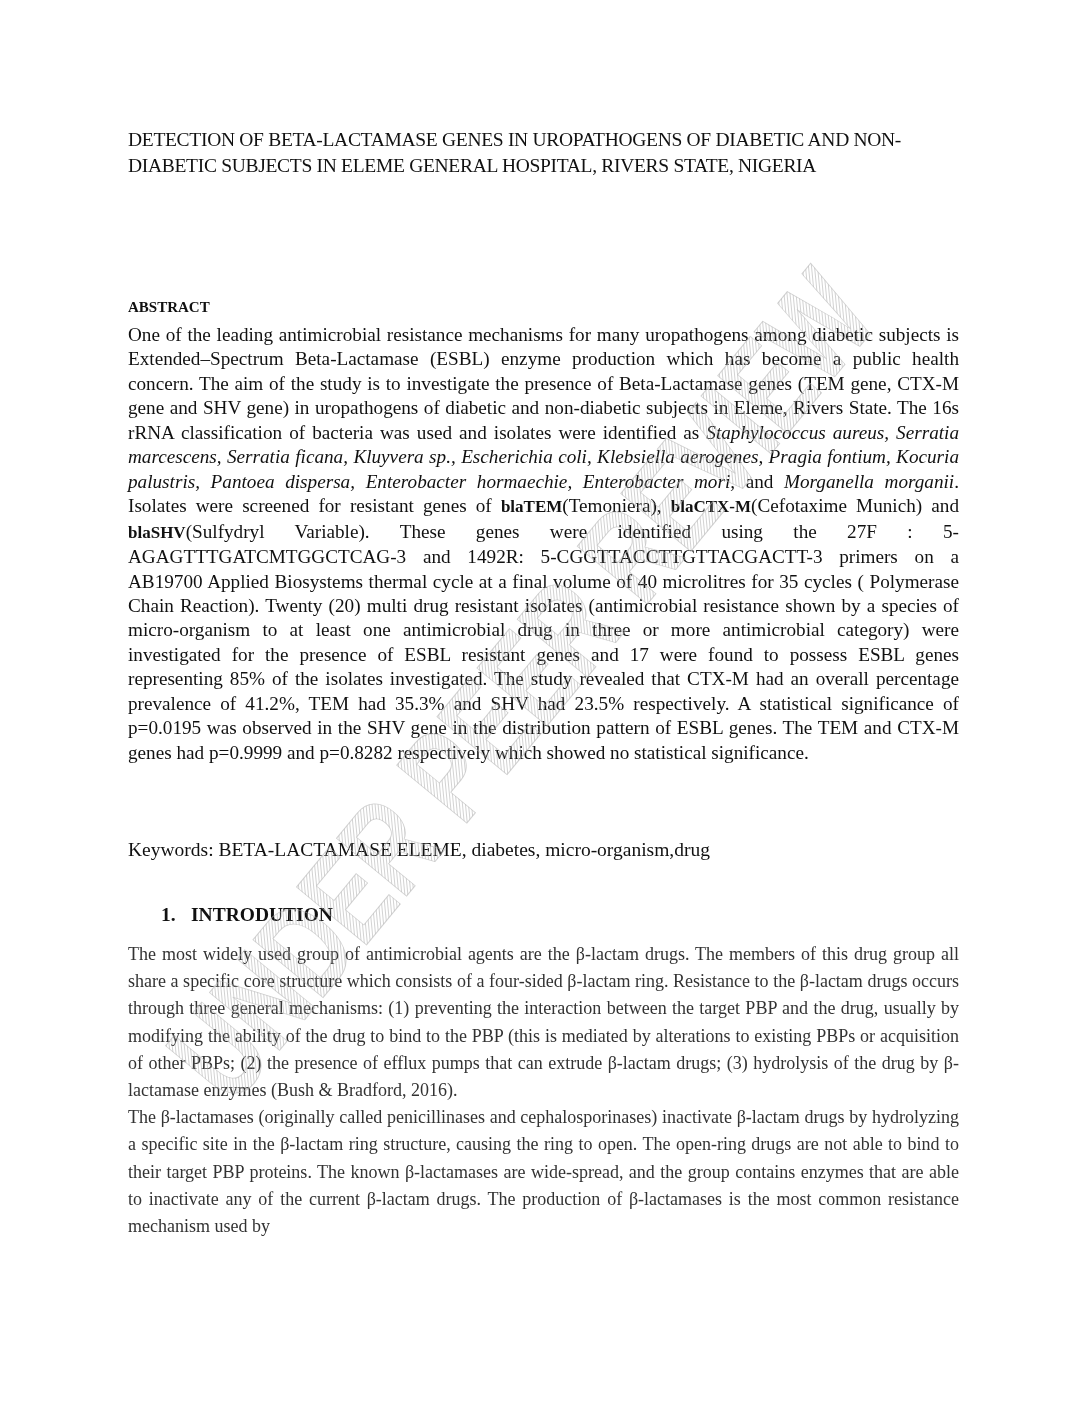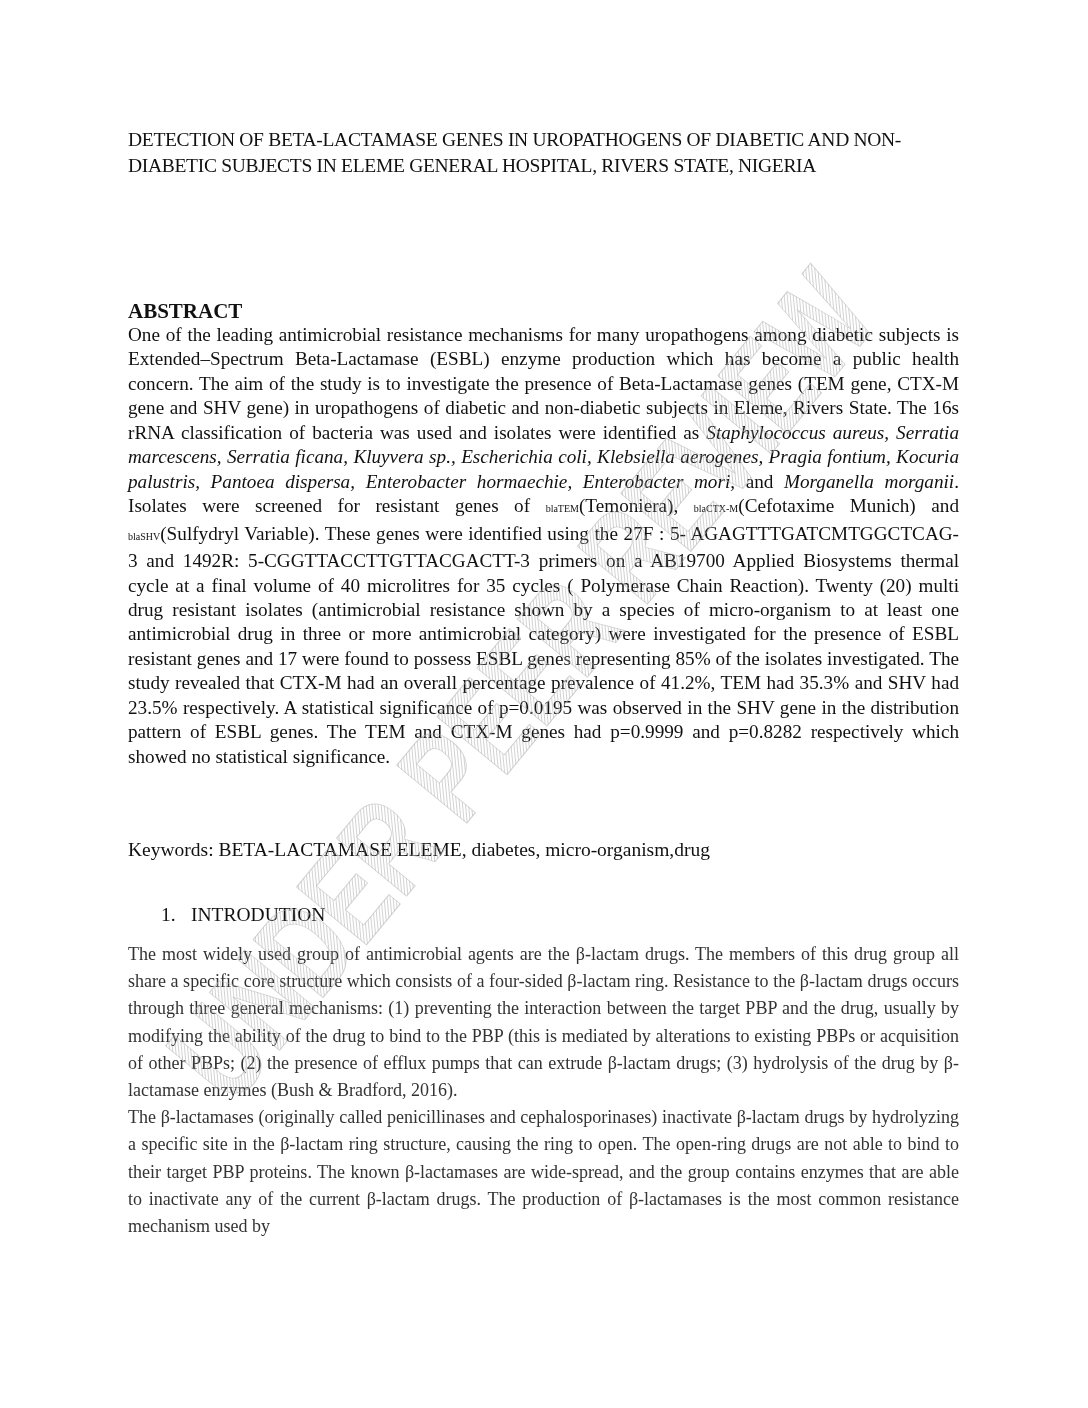--- a/index.html
+++ b/index.html
@@ -32,55 +32,56 @@
       letter-spacing: -0.3px;
       text-transform: uppercase;
       color: #111;
       margin: 0;
       font-weight: normal;
     }
     .abstract-heading {
       position: absolute;
       left: 128px;
       top: 299px;
-      font-size: 21px;
+      font-size: 15px;
       font-weight: bold;
       margin: 0;
       color: #111;
     }
     .abstract-body {
       position: absolute;
       left: 128px;
       top: 323px;
       width: 831px;
       font-size: 19.2px;
       line-height: 24.45px;
       text-align: justify;
       margin: 0;
       color: #111;
     }
     .abstract-body em { font-style: italic; }
     .gene {
-      font-size: 10px;
+      font-size: 17px;
       vertical-align: baseline;
+      font-weight: bold;
     }
     .keywords {
       position: absolute;
       left: 128px;
       top: 839px;
       font-size: 19.5px;
       margin: 0;
       color: #111;
     }
     .section-heading {
       position: absolute;
       left: 161px;
       top: 904px;
       font-size: 19.5px;
-      font-weight: normal;
+      font-weight: bold;
       margin: 0;
       color: #111;
     }
     .section-heading .num {
       display: inline-block;
       width: 30px;
     }
     .intro-body {
       position: absolute;
       left: 128px;

